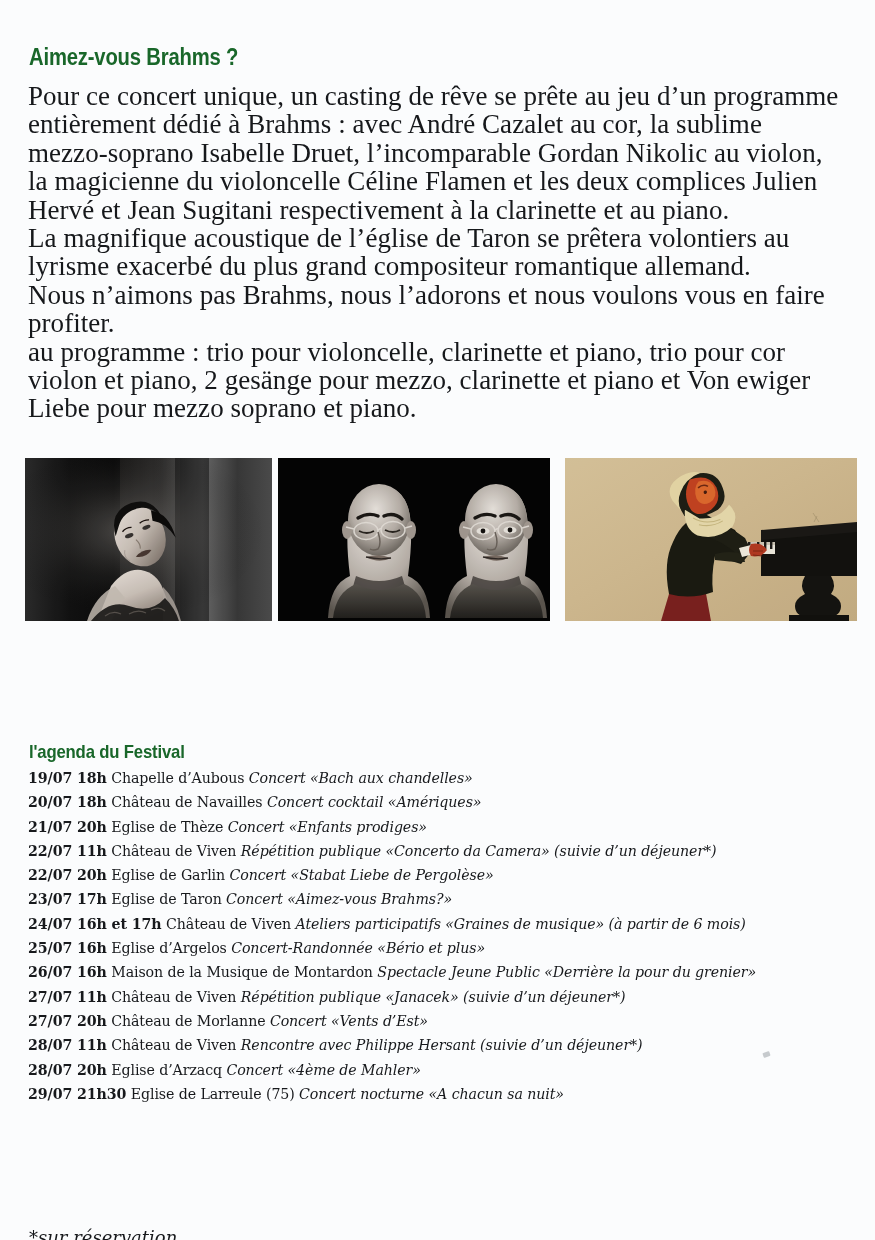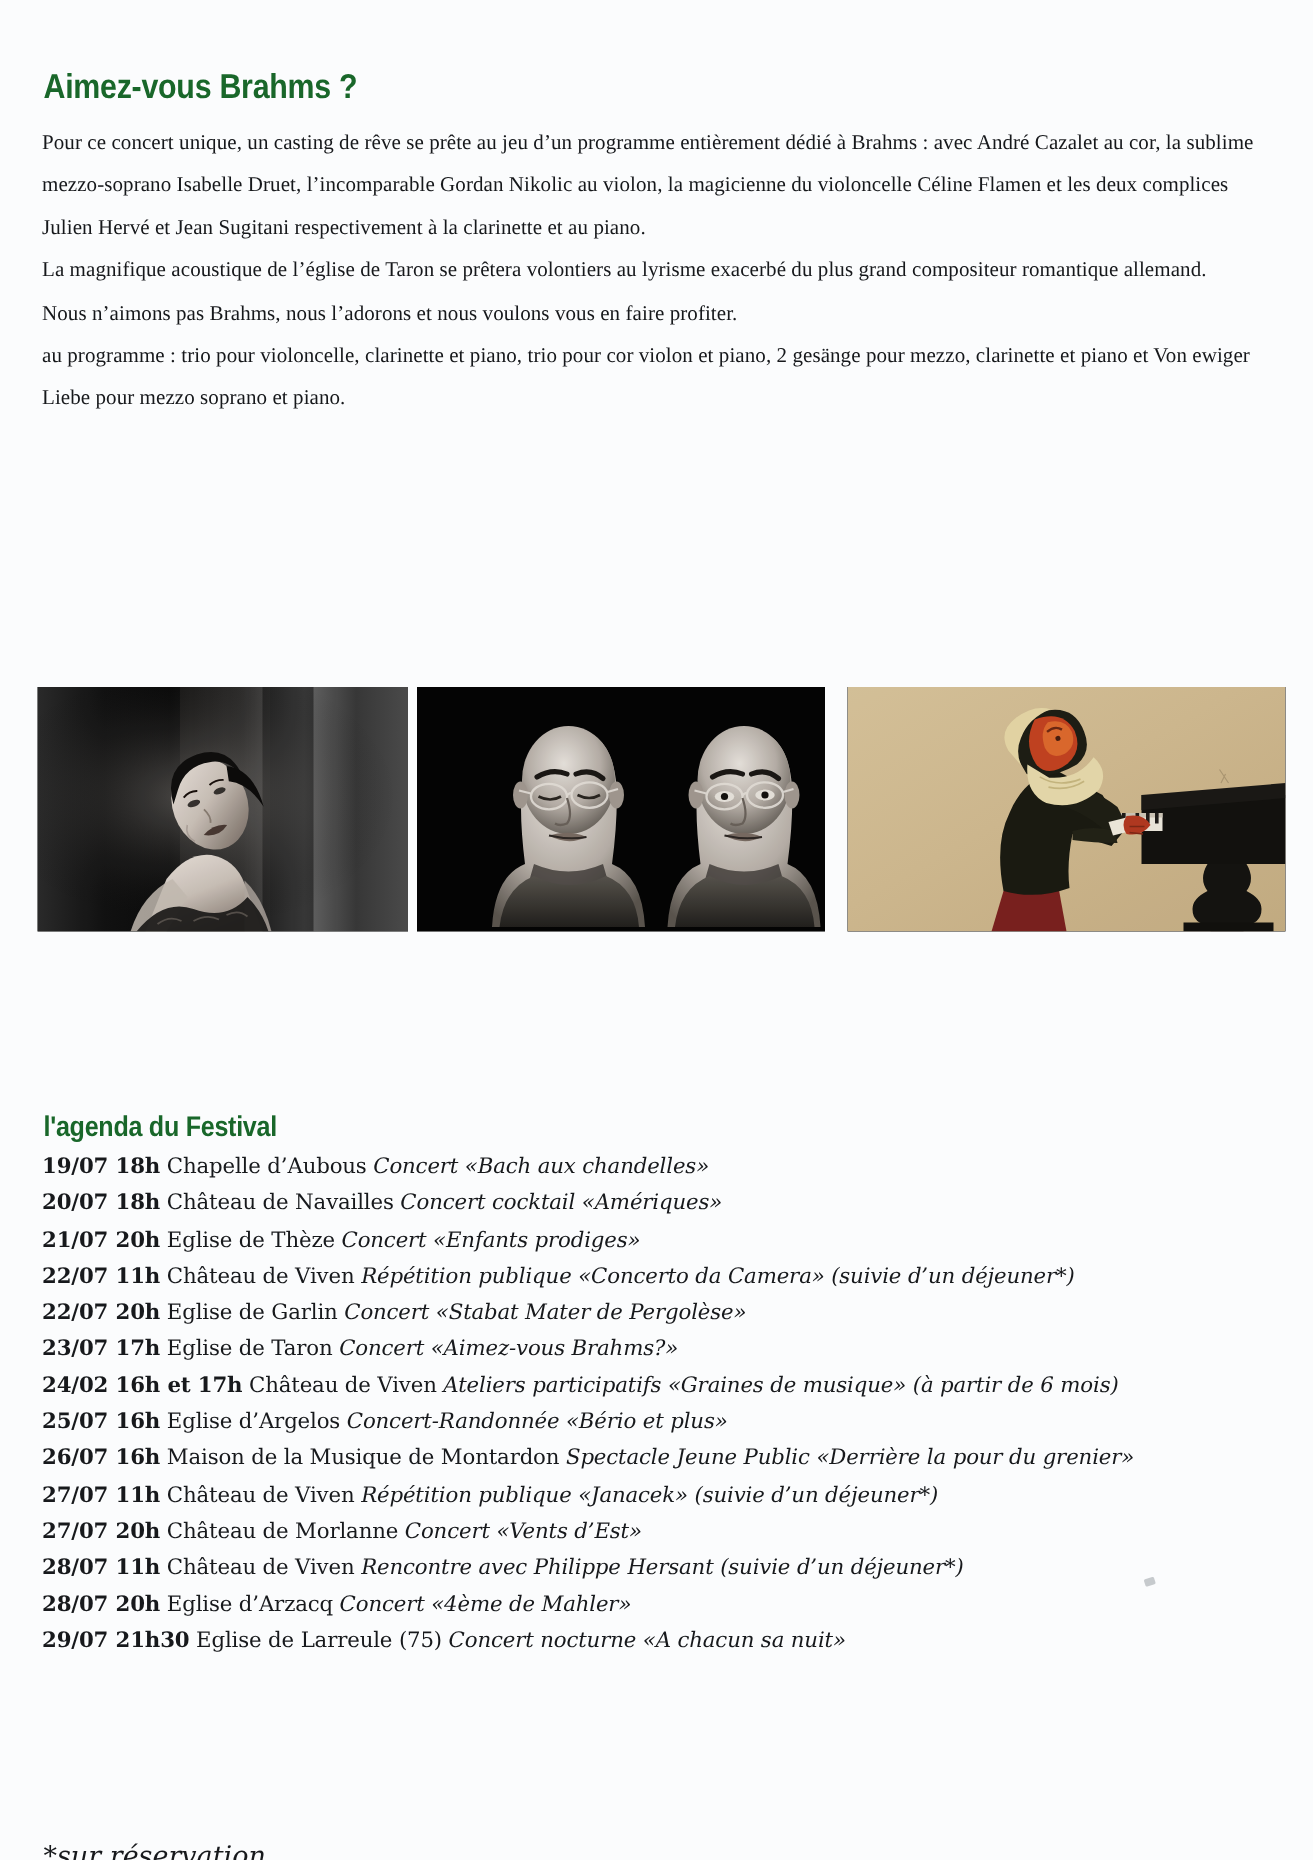--- a/index.html
+++ b/index.html
@@ -44,21 +44,21 @@
     line-height: 26px;
   }
 
   
   #intro-body {
     position: absolute;
     left: 28px;
     top: 82px;
     width: 812px;
     font-family: "Liberation Serif", serif;
-    font-size: 14px;
+    font-size: 27px;
     line-height: 28.4px;
     color: #16181b;
     letter-spacing: 0.05px;
   }
   #intro-body p {
     margin: 0;
   }
 
   
   #photo-strip {
@@ -341,23 +341,23 @@
     </div>
   </div>
 
   <div id="agenda-title" class="green-heading">l'agenda du Festival</div>
 
   <ul id="agenda-list">
     <li><span class="ag-date">19/07 18h</span> <span class="ag-venue">Chapelle d’Aubous </span><span class="ag-event">Concert «Bach aux chandelles»</span></li>
     <li><span class="ag-date">20/07 18h</span> <span class="ag-venue">Château de Navailles </span><span class="ag-event">Concert cocktail «Amériques»</span></li>
     <li><span class="ag-date">21/07 20h</span> <span class="ag-venue">Eglise de Thèze </span><span class="ag-event">Concert «Enfants prodiges»</span></li>
     <li><span class="ag-date">22/07  11h</span> <span class="ag-venue">Château de Viven </span><span class="ag-event">Répétition publique «Concerto da Camera» (suivie d’un déjeuner*)</span></li>
-    <li><span class="ag-date">22/07 20h</span> <span class="ag-venue">Eglise de Garlin </span><span class="ag-event">Concert «Stabat Mater de Pergolèse»</span></li>
+    <li><span class="ag-date">22/07 20h</span> <span class="ag-venue">Eglise de Garlin </span><span class="ag-event">Concert «Stabat Liebe de Pergolèse»</span></li>
     <li><span class="ag-date">23/07 17h</span> <span class="ag-venue">Eglise de Taron </span><span class="ag-event">Concert «Aimez-vous Brahms?»</span></li>
-    <li><span class="ag-date">24/02 16h et 17h</span> <span class="ag-venue"> Château de Viven </span><span class="ag-event">Ateliers participatifs «Graines de musique» (à partir de 6 mois)</span></li>
+    <li><span class="ag-date">24/07 16h et 17h</span> <span class="ag-venue"> Château de Viven </span><span class="ag-event">Ateliers participatifs «Graines de musique» (à partir de 6 mois)</span></li>
     <li><span class="ag-date">25/07 16h</span> <span class="ag-venue">Eglise d’Argelos </span><span class="ag-event">Concert-Randonnée «Bério et plus»</span></li>
     <li><span class="ag-date">26/07 16h</span> <span class="ag-venue">Maison de la Musique de Montardon </span><span class="ag-event">Spectacle Jeune Public «Derrière la pour du grenier»</span></li>
     <li><span class="ag-date">27/07 11h</span> <span class="ag-venue">Château de Viven </span><span class="ag-event">Répétition publique «Janacek» (suivie d’un déjeuner*)</span></li>
     <li><span class="ag-date">27/07 20h</span> <span class="ag-venue">Château de Morlanne </span><span class="ag-event">Concert «Vents d’Est»</span></li>
     <li><span class="ag-date">28/07 11h</span> <span class="ag-venue">Château de Viven </span><span class="ag-event">Rencontre avec Philippe Hersant (suivie d’un déjeuner*)</span></li>
     <li><span class="ag-date">28/07 20h</span> <span class="ag-venue">Eglise d’Arzacq </span><span class="ag-event">Concert «4ème de Mahler»</span></li>
     <li><span class="ag-date">29/07 21h30</span> <span class="ag-venue">Eglise de Larreule (75) </span><span class="ag-event">Concert nocturne «A chacun sa nuit»</span></li>
   </ul>
 
   <div id="reservation-note">*sur réservation</div>

